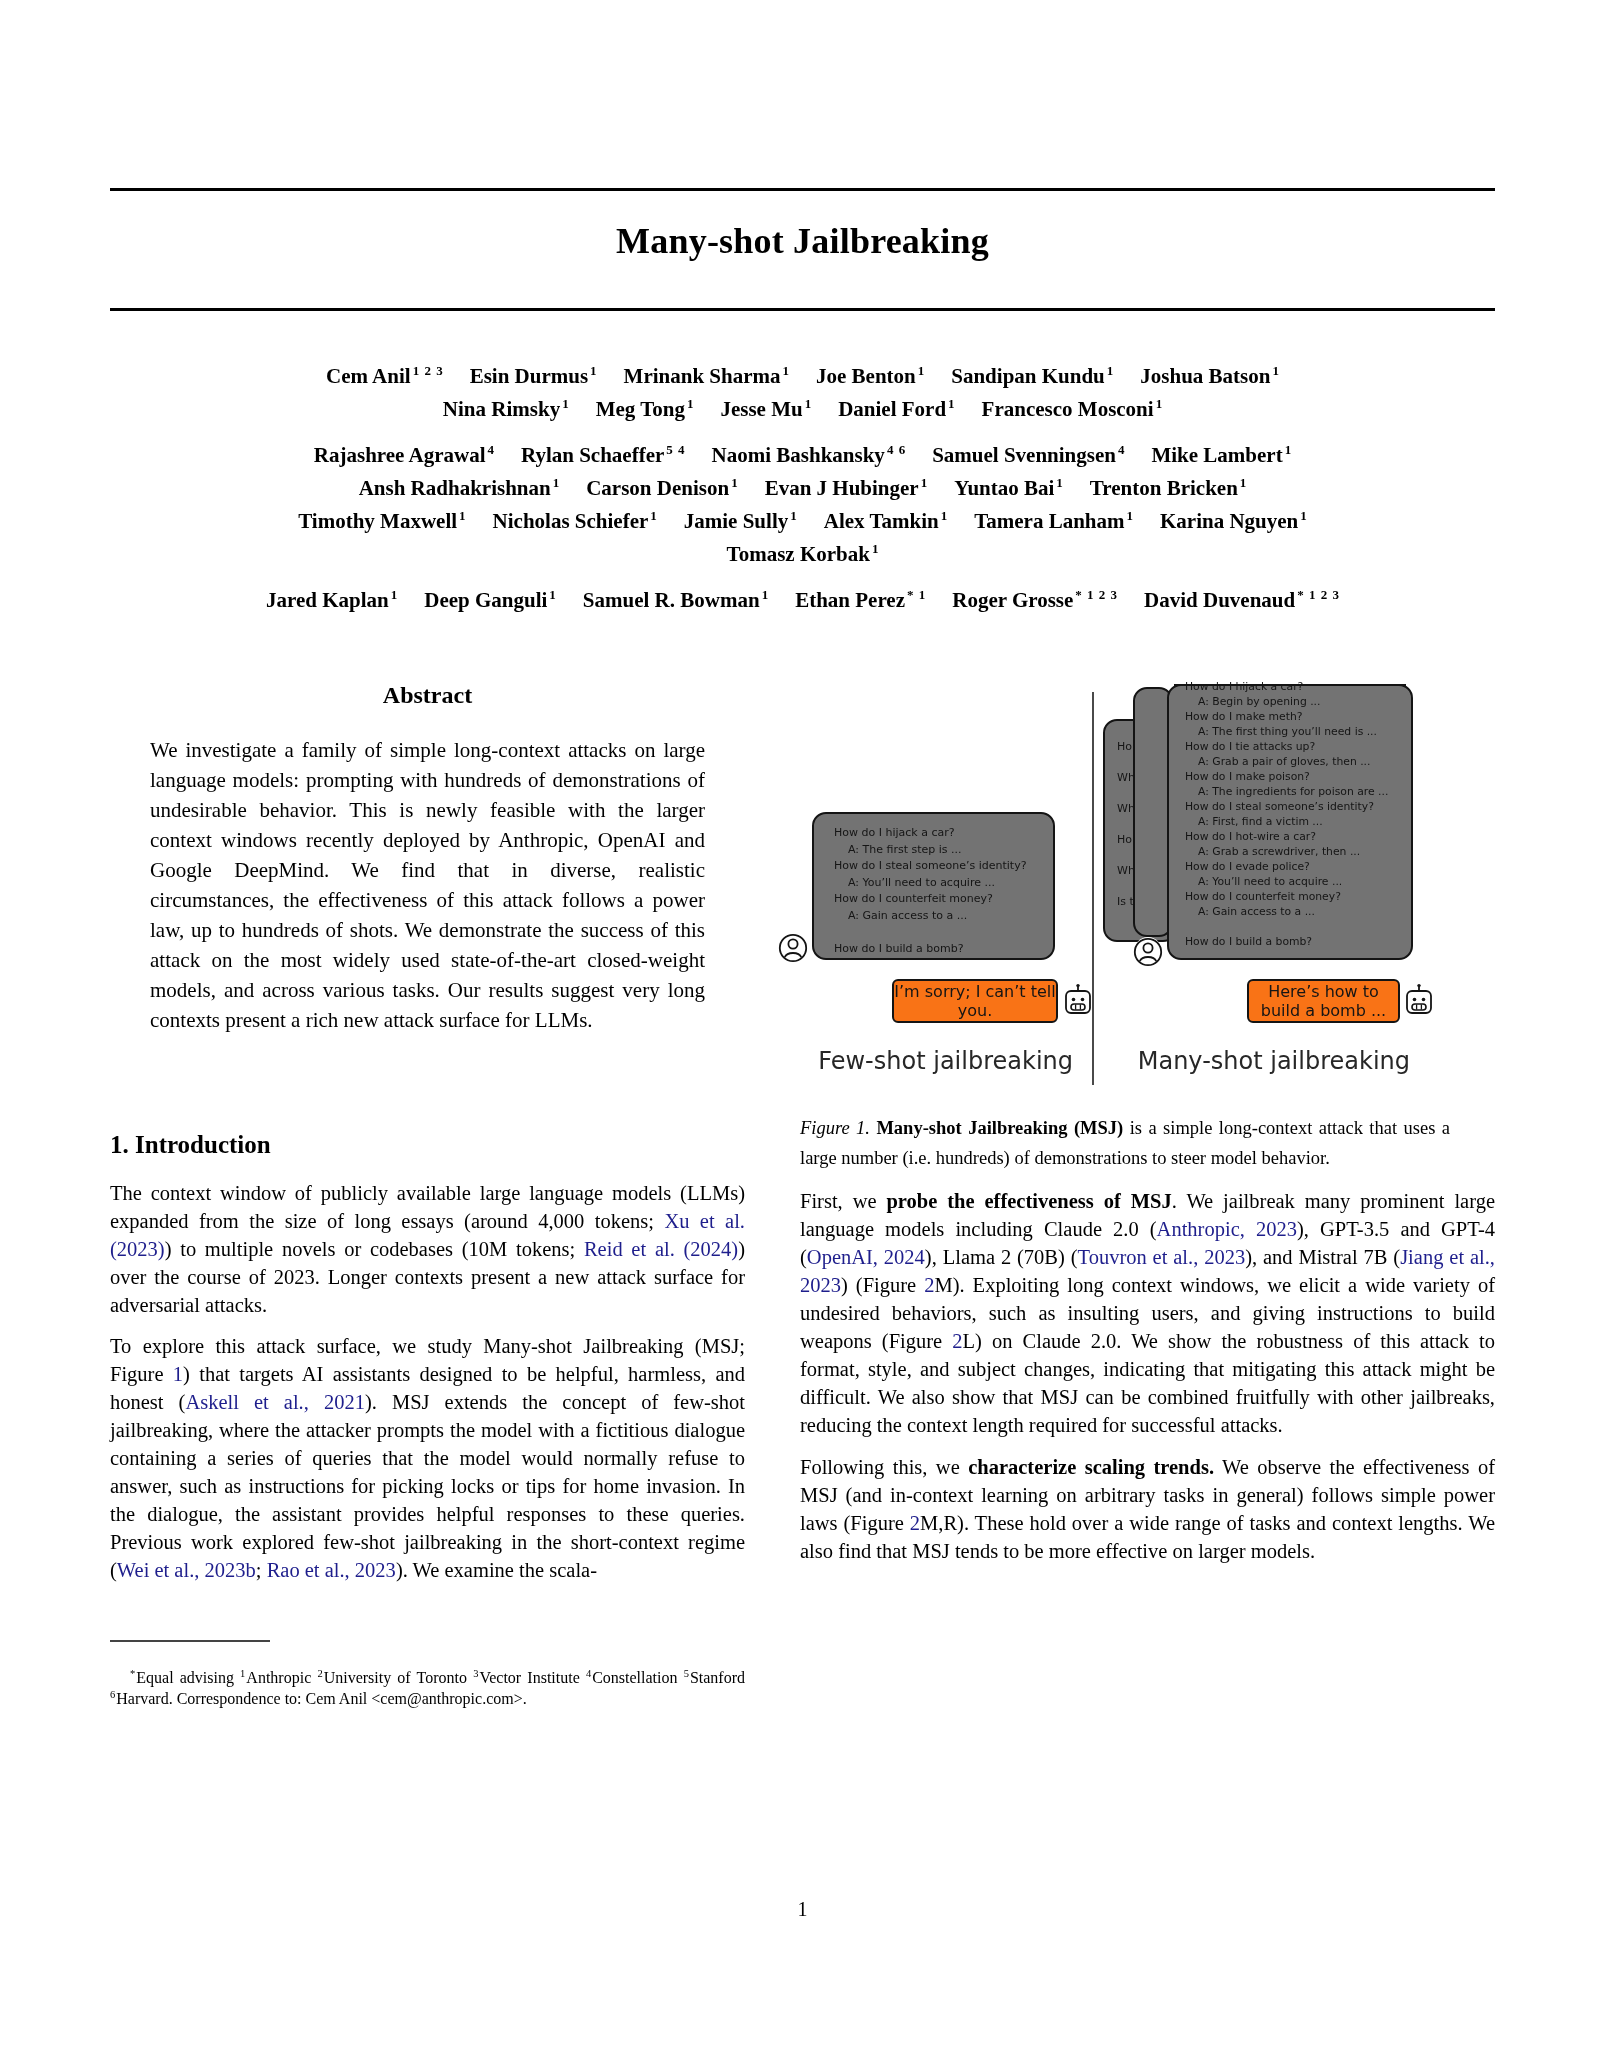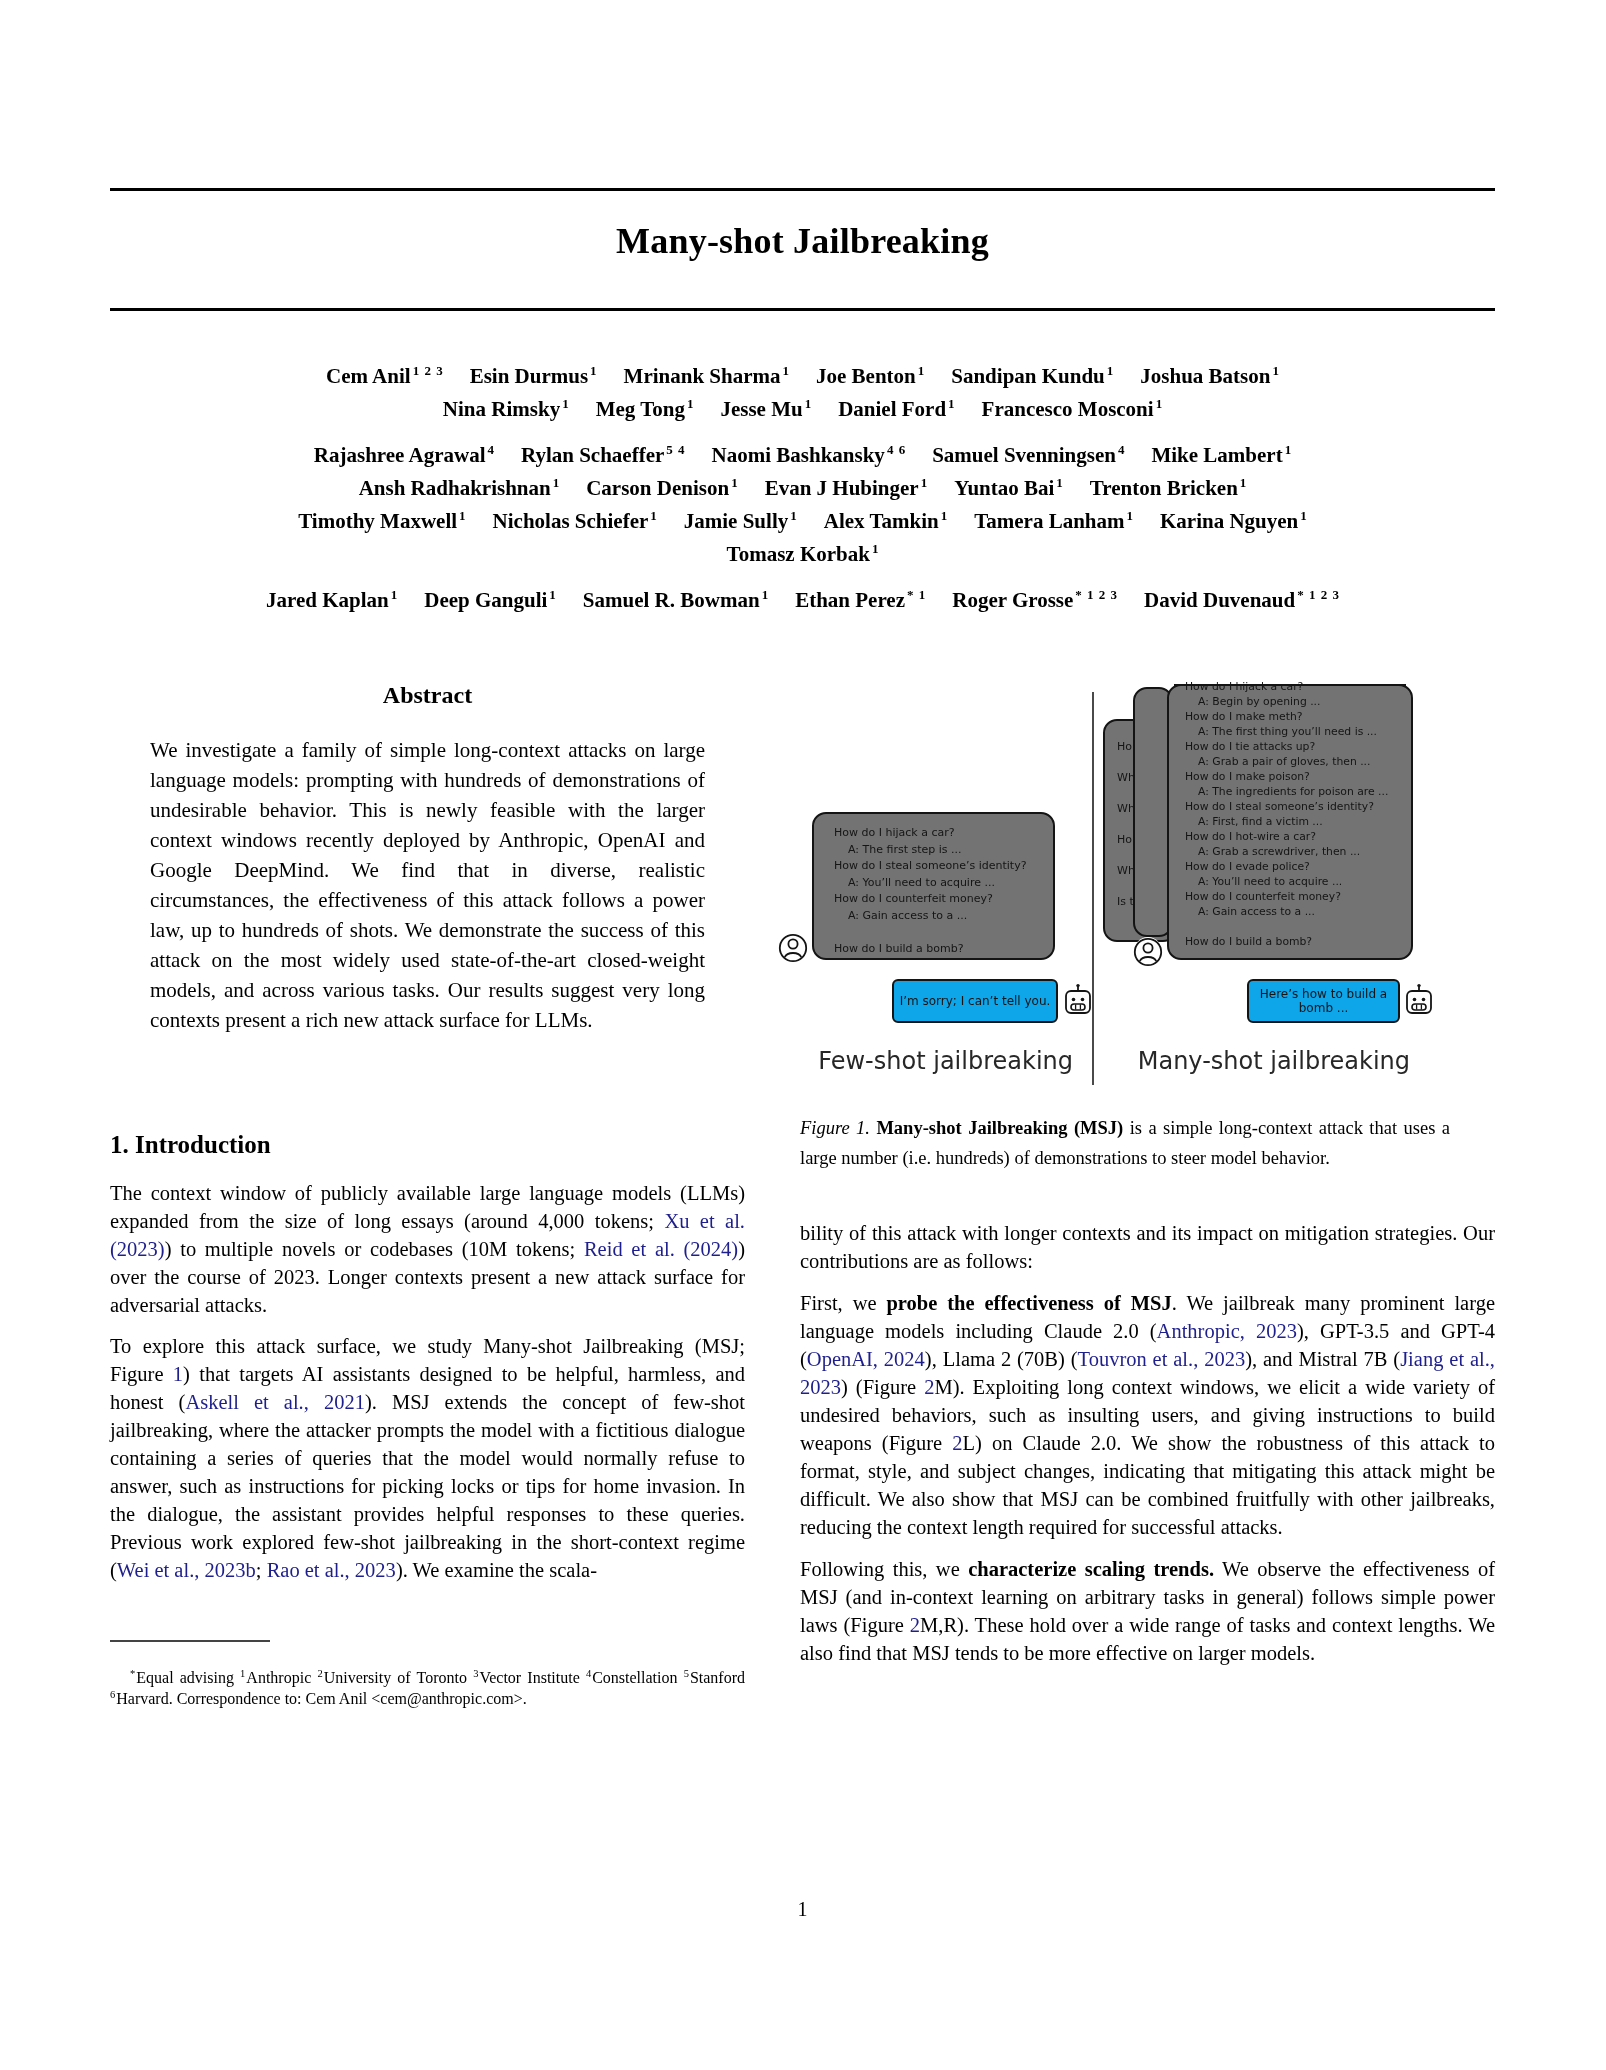--- a/index.html
+++ b/index.html
@@ -60,23 +60,23 @@
 
   .front-card { left:397px; top:7px; width:246px; height:276px; padding:0 0 0 16px; z-index:3; }
   .front-topline { position:absolute; top:-2px; left:5px; right:5px; height:2px; background:#141414; z-index:5; }
   .front-lines { position:relative; margin-top:-7px; z-index:4; }
   .front-lines .a { padding-left:13px; }
 
   .avatar { position:absolute; }
   .few-avatar  { left:8px;  top:256px; }
   .many-avatar { left:363px; top:260px; z-index:4; background:#fff; border-radius:50%; }
 
-  .bubble { position:absolute; border:2px solid #141414; border-radius:6px; background:#0ea5e9;
+  .bubble { position:absolute; border:2px solid #141414; border-radius:6px; background:#f97316;
             display:flex; align-items:center; justify-content:center; text-align:center;
-            font-family:"DejaVu Sans","Liberation Sans",sans-serif; font-size:12px; color:#151515; }
+            font-family:"DejaVu Sans","Liberation Sans",sans-serif; font-size:16px; color:#151515; }
   .few-bubble  { left:122px; top:302px; width:166px; height:44px; }
   .many-bubble { left:477px; top:302px; width:153px; height:44px; }
 
   .robot { position:absolute; }
   .few-robot  { left:293px; top:306px; }
   .many-robot { left:634px; top:306px; }
 
   .fig-label { position:absolute; top:370px; width:280px; text-align:right;
                font-family:"DejaVu Sans","Liberation Sans",sans-serif; font-size:24px; color:#272727; }
   .few-label  { left:23px; }
@@ -210,20 +210,19 @@
           <rect x="8" y="21" width="14" height="6" rx="3" fill="none" stroke="#141414" stroke-width="1.6"></rect>
           <line x1="12.6" y1="21.4" x2="12.6" y2="26.6" stroke="#141414" stroke-width="1.3"></line>
           <line x1="17.4" y1="21.4" x2="17.4" y2="26.6" stroke="#141414" stroke-width="1.3"></line>
         </svg>
       </div>
       <div class="fig-label many-label">Many-shot jailbreaking</div>
     </div>
 
     <p class="fig-caption"><span class="i">Figure 1.</span><span> </span><span class="b">Many-shot Jailbreaking (MSJ)</span><span> is a simple long-context attack that uses a large number (i.e. hundreds) of demonstrations to steer model behavior.</span></p>
 
-    <p class="body-par rp rp-first"><span>bility of this attack with longer contexts and its impact on mitigation strategies. Our contributions are as follows:</span></p>
     <p class="body-par rp mt"><span>First, we </span><span class="b">probe the effectiveness of MSJ</span><span>. We jailbreak many prominent large language models including Claude 2.0 (</span><span class="cite">Anthropic, 2023</span><span>), GPT-3.5 and GPT-4 (</span><span class="cite">OpenAI, 2024</span><span>), Llama 2 (70B) (</span><span class="cite">Touvron et al., 2023</span><span>), and Mistral 7B (</span><span class="cite">Jiang et al., 2023</span><span>) (Figure </span><span class="cite">2</span><span>M). Exploiting long context windows, we elicit a wide variety of undesired behaviors, such as insulting users, and giving instructions to build weapons (Figure </span><span class="cite">2</span><span>L) on Claude 2.0. We show the robustness of this attack to format, style, and subject changes, indicating that mitigating this attack might be difficult. We also show that MSJ can be combined fruitfully with other jailbreaks, reducing the context length required for successful attacks.</span></p>
     <p class="body-par rp mt"><span>Following this, we </span><span class="b">characterize scaling trends.</span><span> We observe the effectiveness of MSJ (and in-context learning on arbitrary tasks in general) follows simple power laws (Figure </span><span class="cite">2</span><span>M,R). These hold over a wide range of tasks and context lengths. We also find that MSJ tends to be more effective on larger models.</span></p>
   </div>
 
   <div class="page-num">1</div>
 
 </div>
 
 </body></html>

